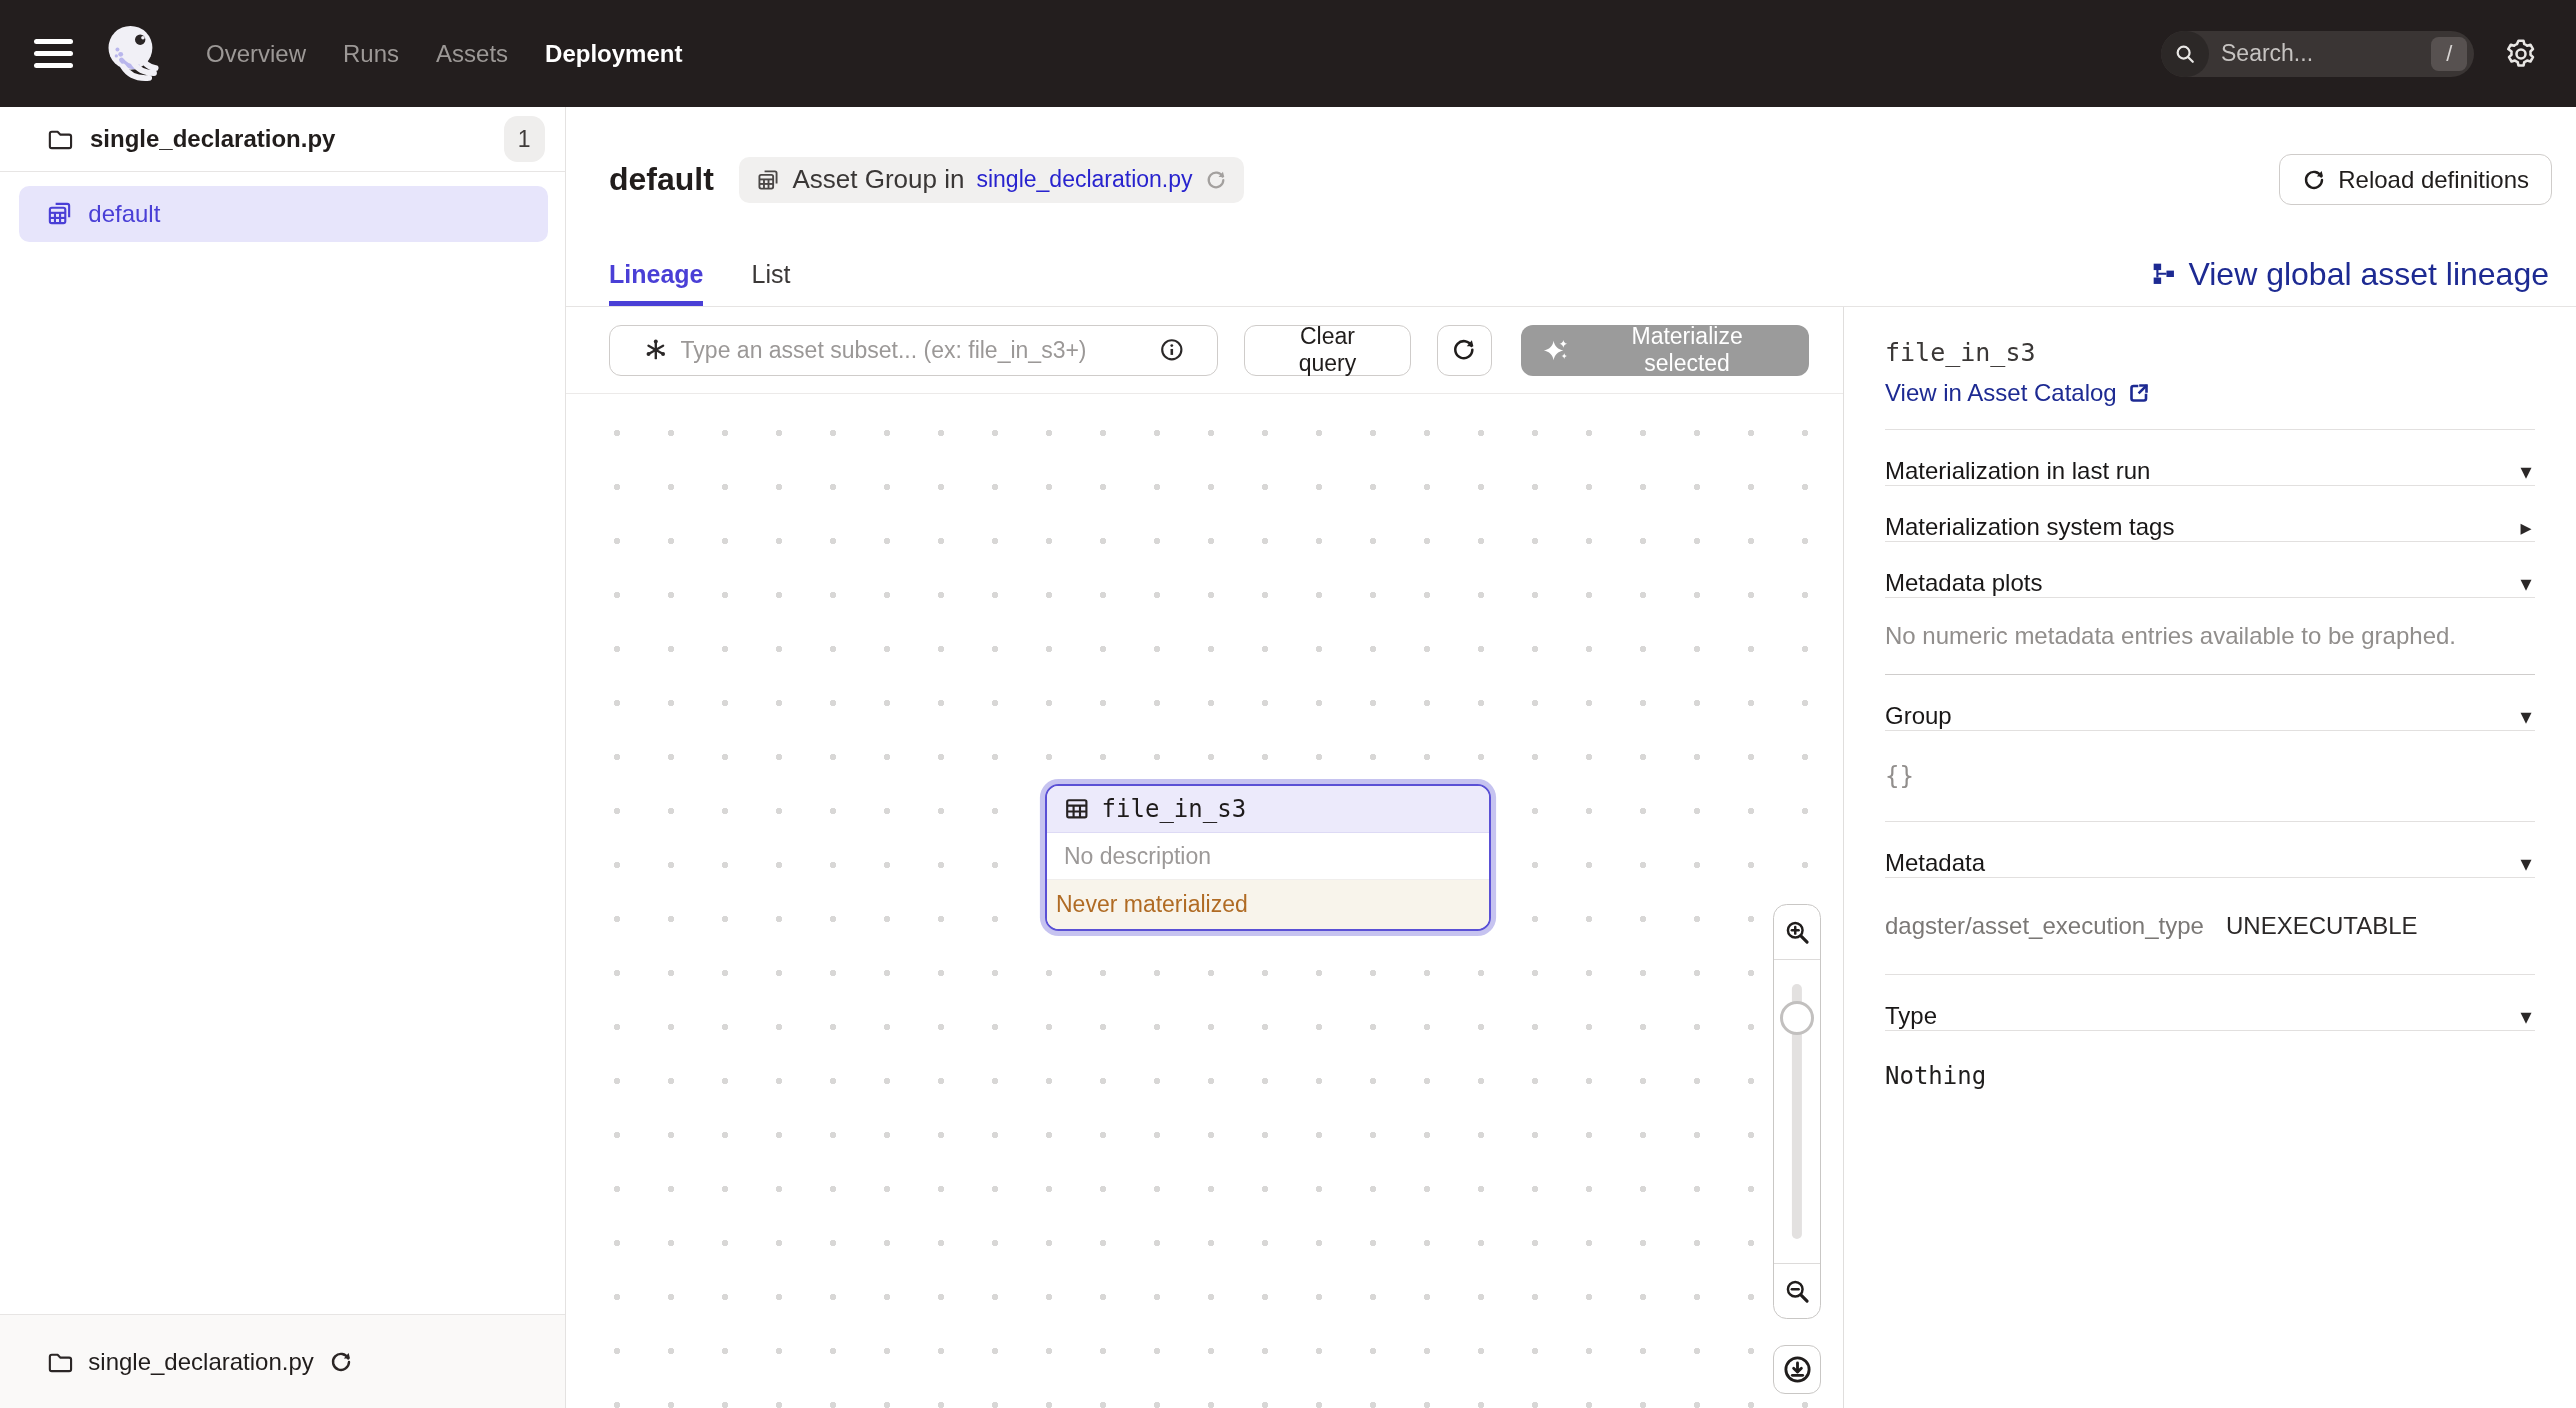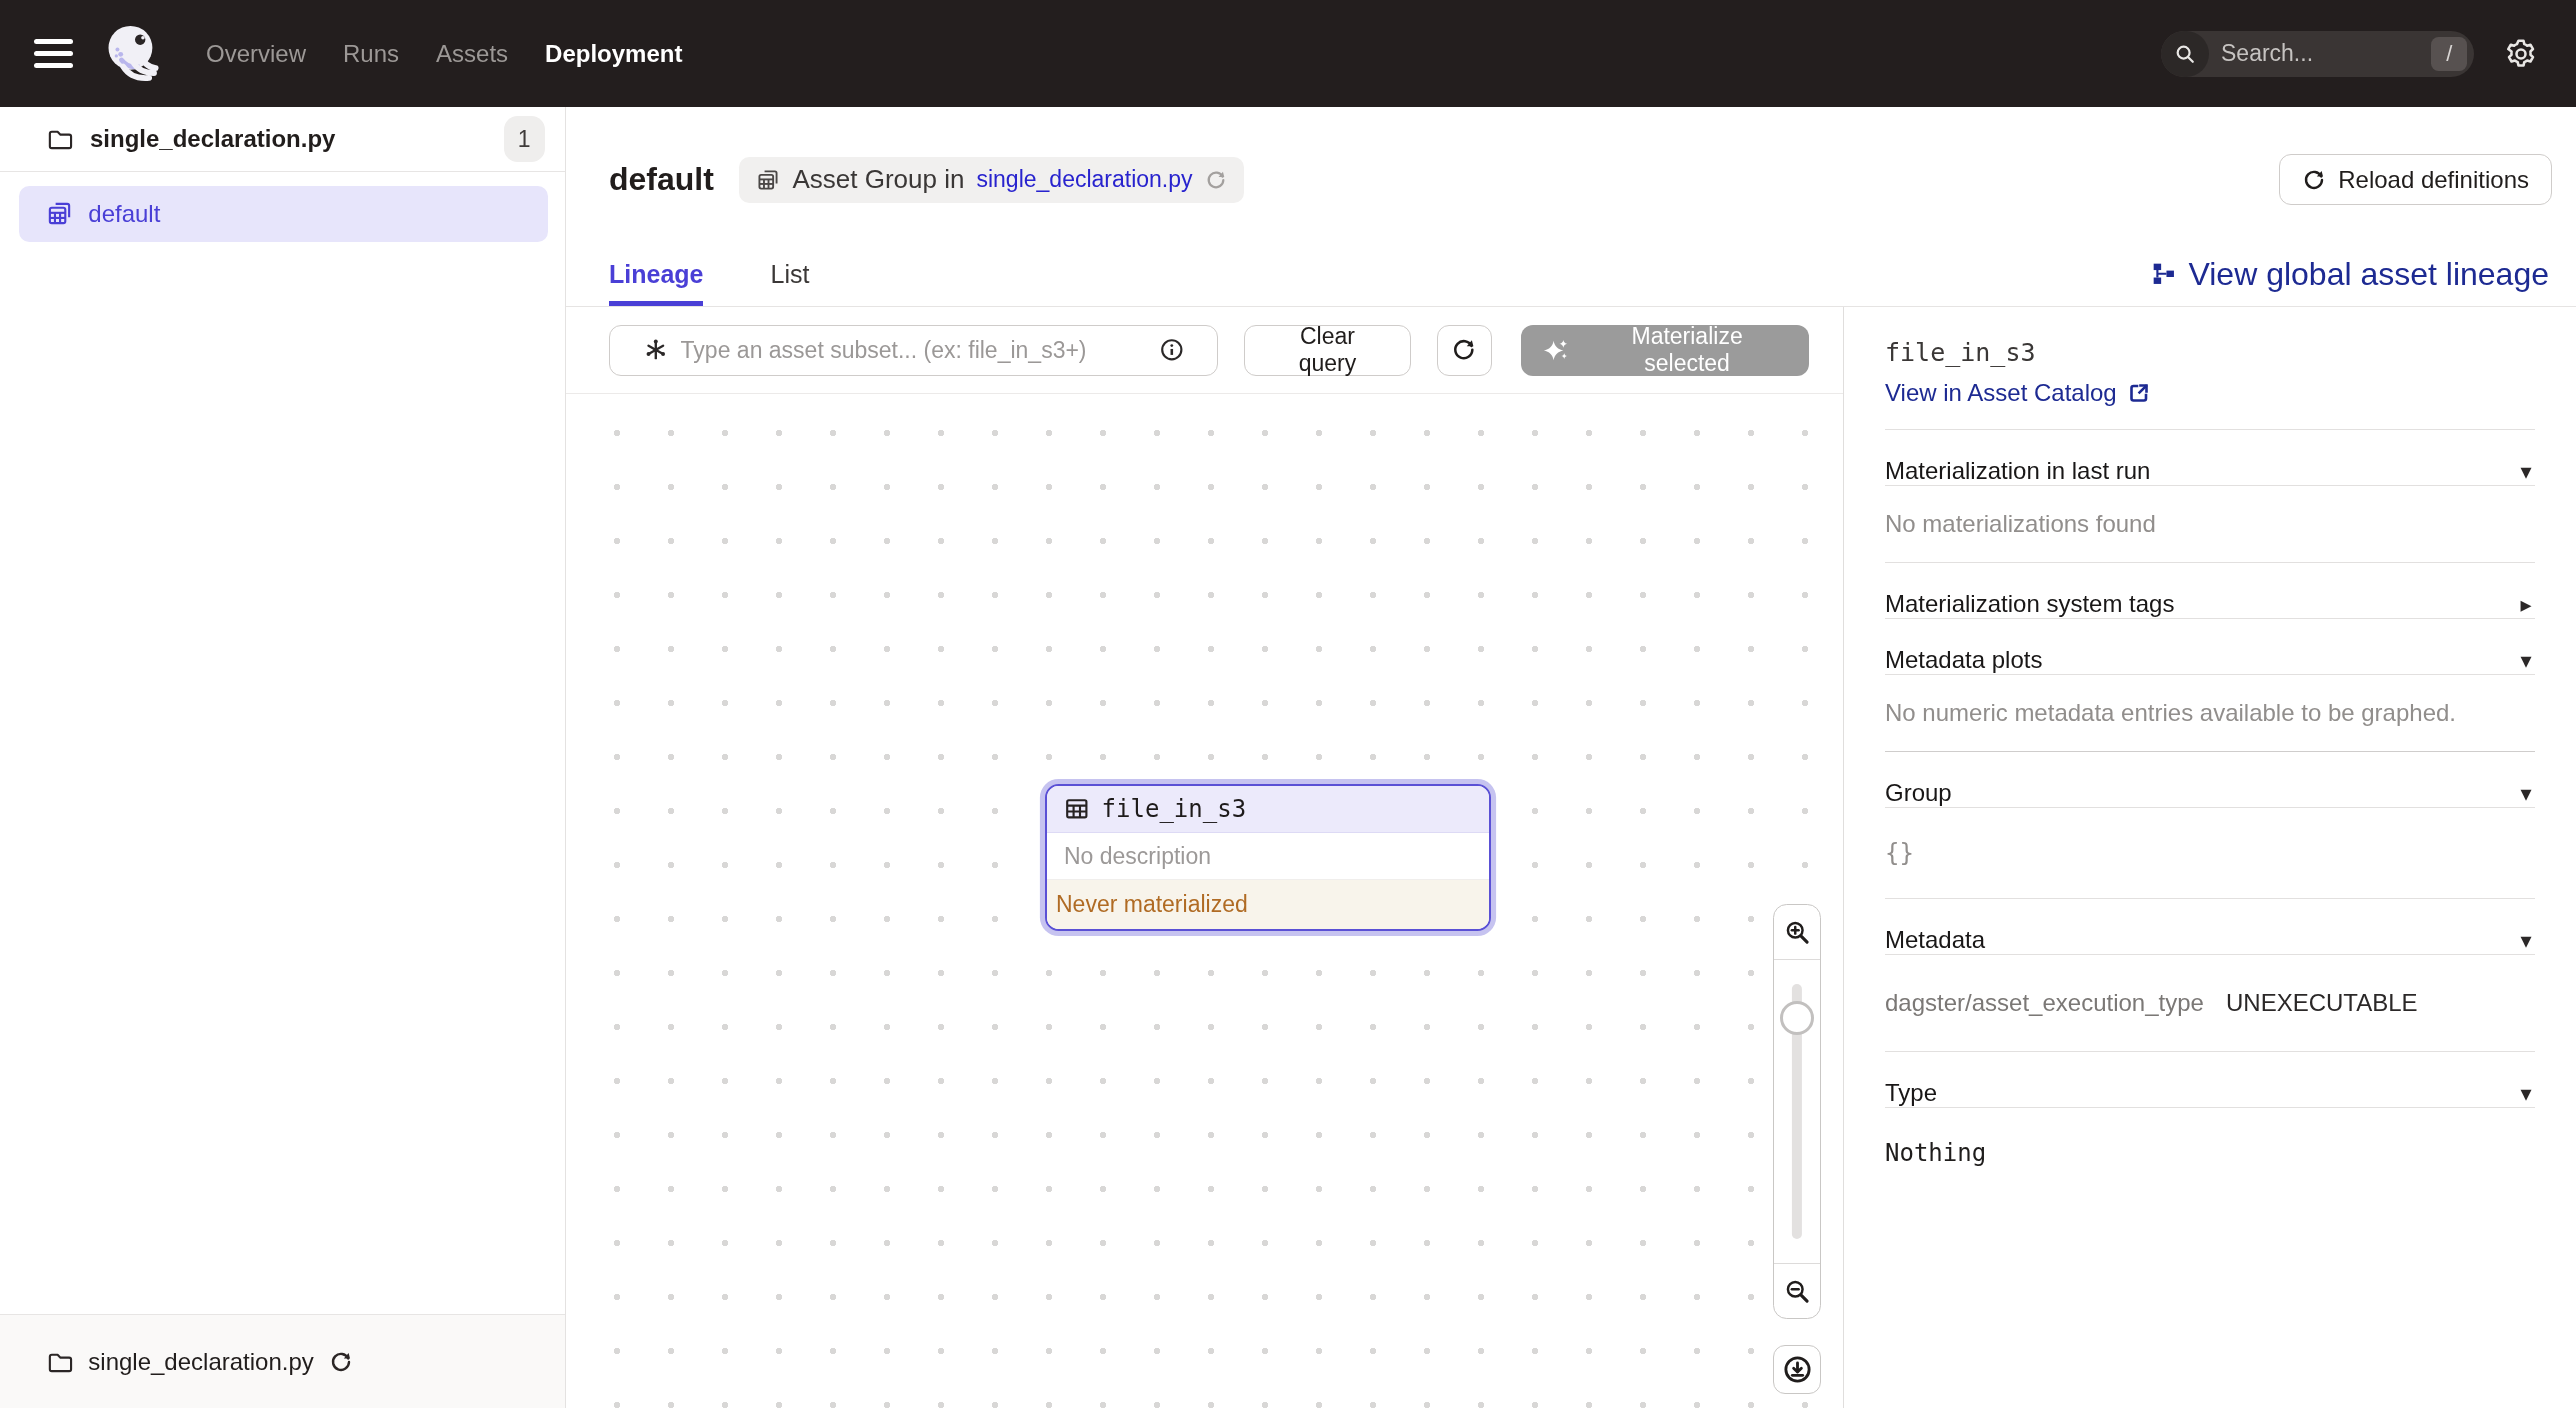--- a/index.html
+++ b/index.html
@@ -60,21 +60,21 @@
   .group-chip { margin-left:25.6px; height:46px; background:#F1F0EF;
     border-radius:10.2px; display:flex; align-items:center; gap:12px;
     padding:0 17px; }
   .group-chip .txt { font-size:26px; color:#3A3736; }
   .group-chip a { font-size:23px; color:#2823CE; text-decoration:none; cursor:pointer; }
   .reload-btn { margin-left:auto; height:51px; border:1.4px solid #CFCCCA;
     border-radius:12px; background:#fff; display:flex; align-items:center;
     gap:12px; padding:0 22px; font-size:24px; color:#201D1C; cursor:pointer; }
 
   .tabs-row { height:65px; padding:0 27px 0 43px; display:flex; align-items:stretch;
-    border-bottom:0.9px solid #E6E4E3;gap:19px; }
+    border-bottom:0.9px solid #E6E4E3; }
   .tab { display:flex; align-items:center; font-size:25px; position:relative;
     cursor:pointer; color:#3B3837; }
   .tab + .tab { margin-left:48px; }
   .tab.active { color:#4A3FD6; font-weight:600; }
   .tab.active::after { content:""; position:absolute; left:0; right:0; bottom:0;
     height:5.1px; background:#4A3FD6; }
   .global-lineage { margin-left:auto; display:flex; align-items:center; gap:12px;
     font-size:32px; color:#1D2A92; cursor:pointer; }
 
   .content-row { flex:1; display:flex; min-height:0; }
@@ -371,23 +371,20 @@
               <line x1="19" y1="5" x2="12.5" y2="11.5"></line>
             </svg>
           </div>
 
           <div class="sect mt26">
             <div class="sect-header">
               <span>Materialization in last run</span>
               <span class="chev">▾</span>
             </div>
           </div>
-          <div class="sect">
-            <div class="sect-empty">No materializations found</div>
-          </div>
 
           <div class="sect">
             <div class="sect-header">
               <span>Materialization system tags</span>
               <span class="chev">▸</span>
             </div>
           </div>
 
           <div class="sect">
             <div class="sect-header">

